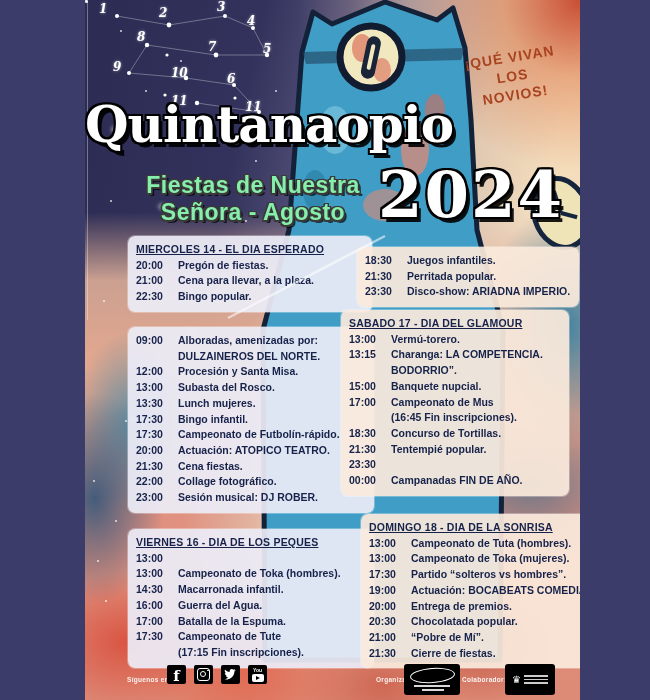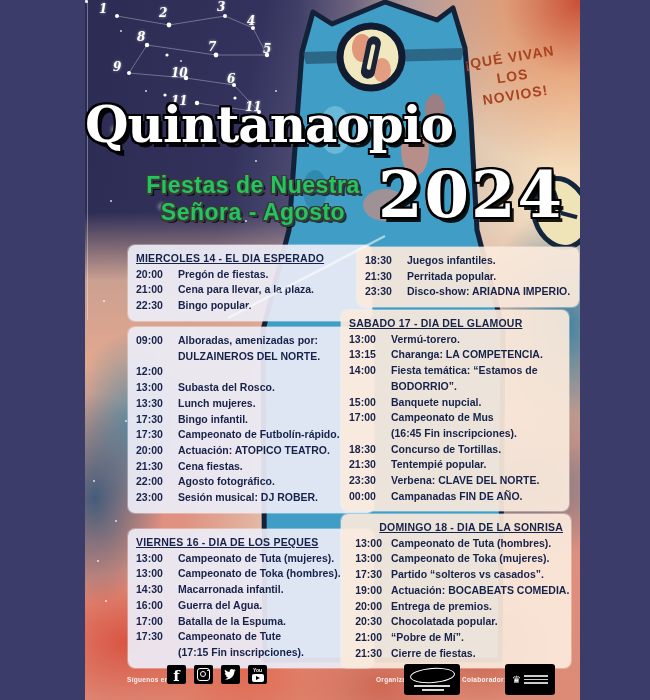--- a/index.html
+++ b/index.html
@@ -42,44 +42,44 @@
       75px 205px 4px 1px rgba(255,255,255,.8);}
 
   svg.scene{position:absolute;left:0;top:0;}
   .const-num{position:absolute;color:#fff;font:italic bold 12px "DejaVu Serif",serif;text-shadow:0 0 3px rgba(255,255,255,.6);}
 
   
   .title{position:absolute;left:0;top:100px;width:100%;
     font:bold 50px/1 "DejaVu Serif",serif;color:#fff;letter-spacing:-1px;
     text-shadow:-2px -2px 0 #000,2px -2px 0 #000,-2px 2px 0 #000,2px 2px 0 #000,0 -2px 0 #000,0 2px 0 #000,-2px 0 0 #000,2px 0 0 #000,4px 5px 0 rgba(0,0,0,.9);}
   .subtitle{position:absolute;left:38px;top:172px;width:260px;text-align:center;
-    font:bold 23px/27px "Liberation Sans",sans-serif;color:#22c55e;letter-spacing:.5px;
+    font:bold 23px/27px "Liberation Sans",sans-serif;color:#86efac;letter-spacing:.5px;
     text-shadow:-1.5px -1.5px 0 #3a3a3a,1.5px -1.5px 0 #3a3a3a,-1.5px 1.5px 0 #3a3a3a,1.5px 1.5px 0 #3a3a3a,0 -1.5px 0 #3a3a3a,0 1.5px 0 #3a3a3a,-1.5px 0 0 #3a3a3a,1.5px 0 0 #3a3a3a,3px 3px 0 rgba(0,0,0,.7);}
   .year{position:absolute;left:293px;top:163px;
     font:bold 64px/1 "DejaVu Serif",serif;color:#fff;letter-spacing:2px;
     text-shadow:-2px -2px 0 #000,2px -2px 0 #000,-2px 2px 0 #000,2px 2px 0 #000,0 -2px 0 #000,0 2px 0 #000,-2px 0 0 #000,2px 0 0 #000,4px 5px 0 rgba(0,0,0,.9);}
   .tagline{position:absolute;left:365px;top:48px;width:125px;text-align:center;transform:rotate(-9deg);
     font:bold 14px/19px "Liberation Sans",sans-serif;color:#a8431f;letter-spacing:1px;}
 
   
   .panel{position:absolute;border-radius:7px;padding:6px 8px 7px;color:#16224a;
     font:bold 10.5px/15.7px "Liberation Sans",sans-serif;box-shadow:0 0 0 1px rgba(255,255,255,.3);}
   .panel.light{background:rgba(236,236,246,.93);}
   .panel.warm{background:rgba(250,233,220,.93);}
   .panel-header{text-decoration:underline;letter-spacing:.2px;white-space:nowrap;}
   .event-row{display:flex;}
   .event-time{width:33px;flex:none;}
   .event-text{padding-left:9px;white-space:nowrap;}
   .event-cont{padding-left:42px;white-space:nowrap;}
-  .p-a{left:43px;top:245px;width:228px;}
+  .p-a{left:43px;top:236px;width:228px;}
   .p-b{left:272px;top:247px;width:206px;}
   .p-c{left:43px;top:327px;width:230px;}
   .p-d{left:256px;top:310px;width:212px;}
   .p-e{left:43px;top:529px;width:230px;}
-  .p-f{left:256px;top:514px;width:214px;text-align:right;}
+  .p-f{left:276px;top:514px;width:214px;}
 
   svg.overlay{position:absolute;left:0;top:0;pointer-events:none;}
 
   
   .footer-label{position:absolute;color:rgba(255,255,255,.9);font:bold 6.5px/1 "Liberation Sans",sans-serif;letter-spacing:.3px;}
   .lbl-follow{left:42px;top:677px;}
   .lbl-org{left:291px;top:677px;}
   .lbl-colab{left:377px;top:677px;}
   .sicon{position:absolute;top:665px;width:19px;height:19px;background:#000;border-radius:2px;
     display:flex;align-items:center;justify-content:center;}
@@ -212,20 +212,21 @@
         </div>
       </div>
     <div class="panel light p-c">
         <div class="event-row">
           <span class="event-time">09:00</span>
           <span class="event-text">Alboradas, amenizadas por:</span>
         </div>
         <div class="event-cont">DULZAINEROS DEL NORTE.</div>
         <div class="event-row">
           <span class="event-time">12:00</span>
+          <span class="event-text">Procesión y Santa Misa.</span>
         </div>
         <div class="event-row">
           <span class="event-time">13:00</span>
           <span class="event-text">Subasta del Rosco.</span>
         </div>
         <div class="event-row">
           <span class="event-time">13:30</span>
           <span class="event-text">Lunch mujeres.</span>
         </div>
         <div class="event-row">
@@ -239,73 +240,67 @@
         <div class="event-row">
           <span class="event-time">20:00</span>
           <span class="event-text">Actuación: ATOPICO TEATRO.</span>
         </div>
         <div class="event-row">
           <span class="event-time">21:30</span>
           <span class="event-text">Cena fiestas.</span>
         </div>
         <div class="event-row">
           <span class="event-time">22:00</span>
-          <span class="event-text">Agosto fotográfico.</span>
+          <span class="event-text">Collage fotográfico.</span>
         </div>
         <div class="event-row">
           <span class="event-time">23:00</span>
           <span class="event-text">Sesión musical: DJ ROBER.</span>
         </div>
       </div>
     <div class="panel warm p-d">
         <div class="panel-header">SABADO 17 - DIA DEL GLAMOUR</div>
         <div class="event-row">
           <span class="event-time">13:00</span>
           <span class="event-text">Vermú-torero.</span>
         </div>
         <div class="event-row">
           <span class="event-time">13:15</span>
           <span class="event-text">Charanga: LA COMPETENCIA.</span>
         </div>
-        <div class="event-row">
-          <span class="event-time">14:00</span>
-          <span class="event-text">Fiesta temática: “Estamos de</span>
-        </div>
         <div class="event-cont">BODORRIO”.</div>
         <div class="event-row">
           <span class="event-time">15:00</span>
           <span class="event-text">Banquete nupcial.</span>
         </div>
         <div class="event-row">
           <span class="event-time">17:00</span>
           <span class="event-text">Campeonato de Mus</span>
         </div>
         <div class="event-cont">(16:45 Fin inscripciones).</div>
         <div class="event-row">
           <span class="event-time">18:30</span>
           <span class="event-text">Concurso de Tortillas.</span>
         </div>
         <div class="event-row">
           <span class="event-time">21:30</span>
           <span class="event-text">Tentempié popular.</span>
         </div>
         <div class="event-row">
           <span class="event-time">23:30</span>
-          <span class="event-text">Verbena: CLAVE DEL NORTE.</span>
         </div>
         <div class="event-row">
           <span class="event-time">00:00</span>
           <span class="event-text">Campanadas FIN DE AÑO.</span>
         </div>
       </div>
     <div class="panel light p-e">
         <div class="panel-header">VIERNES 16 - DIA DE LOS PEQUES</div>
         <div class="event-row">
           <span class="event-time">13:00</span>
-          <span class="event-text">Campeonato de Tuta (mujeres).</span>
         </div>
         <div class="event-row">
           <span class="event-time">13:00</span>
           <span class="event-text">Campeonato de Toka (hombres).</span>
         </div>
         <div class="event-row">
           <span class="event-time">14:30</span>
           <span class="event-text">Macarronada infantil.</span>
         </div>
         <div class="event-row">
@@ -327,21 +322,21 @@
         <div class="event-row">
           <span class="event-time">13:00</span>
           <span class="event-text">Campeonato de Tuta (hombres).</span>
         </div>
         <div class="event-row">
           <span class="event-time">13:00</span>
           <span class="event-text">Campeonato de Toka (mujeres).</span>
         </div>
         <div class="event-row">
           <span class="event-time">17:30</span>
-          <span class="event-text">Partido “solteros vs casados”.</span>
+          <span class="event-text">Partido “solteros vs hombres”.</span>
         </div>
         <div class="event-row">
           <span class="event-time">19:00</span>
           <span class="event-text">Actuación: BOCABEATS COMEDIA.</span>
         </div>
         <div class="event-row">
           <span class="event-time">20:00</span>
           <span class="event-text">Entrega de premios.</span>
         </div>
         <div class="event-row">

